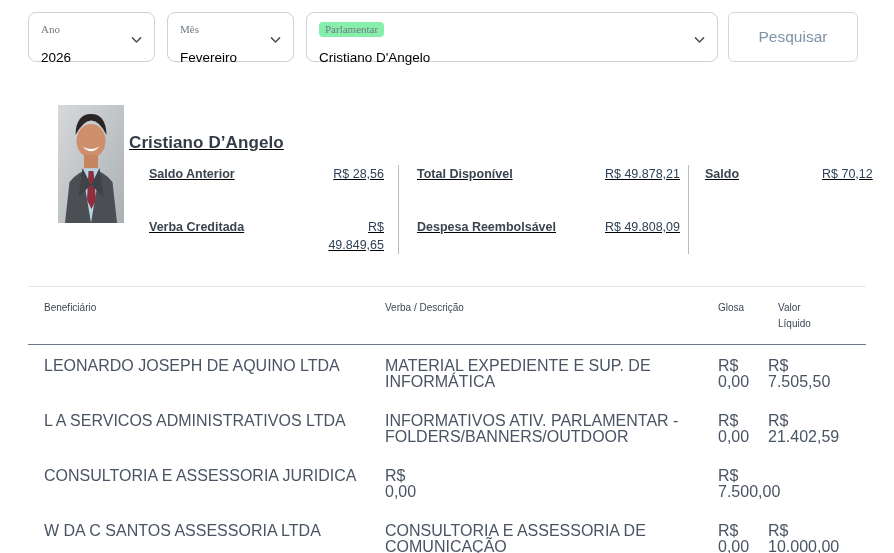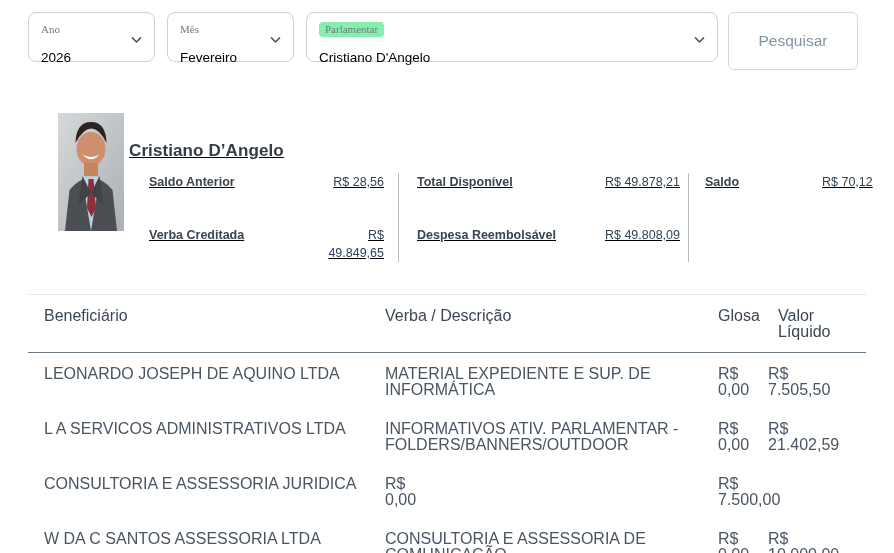--- a/index.html
+++ b/index.html
@@ -9,21 +9,21 @@
   
   .filters { display:flex; align-items:flex-start; gap:12px; margin:12px 0 0 28px; }
   .select-box { position:relative; height:50px; border:1px solid #ccd1d7; border-radius:8px;
     padding:6px 12px 0 12px; background:#fff; cursor:pointer; }
   .w-small { width:127px; }
   .w-large { width:412px; }
   .select-label { font-size:11px; color:#6f7983; line-height:13px; display:inline-block;font-family:Liberation Serif, serif; }
   .pill { background:#86efac; border-radius:4px; padding:1px 6px; }
   .select-value { font-size:13.5px; color:#000000; margin-top:13px; }
   .chevron { position:absolute; right:11px; top:19px; }
-  .search-btn { width:130px; height:58px; margin-left:-2px; background:#fff;
+  .search-btn { width:130px; height:50px; margin-left:-2px; background:#fff;
     border:1px solid #d4d8dd; border-radius:6px; color:#8093a7; font-size:15.5px;
     font-family:"Liberation Sans", sans-serif; cursor:pointer; }
 
   
   .profile { display:flex; margin:43px 0 0 58px;text-decoration:underline; }
   .photo { width:66px; height:118px; flex:0 0 66px; }
   .profile-right { margin-left:5px; padding-top:28px; }
   .p-name { font-size:17px; font-weight:bold; color:#333c47; letter-spacing:0.1px; }
   .summary { display:flex; margin:12px 0 0 20px; }
   .sum-col { display:grid; row-gap:10px; align-content:start;gap:35px; }
@@ -41,21 +41,21 @@
   .pdf-icon .flap { position:absolute; top:1px; right:2px; width:0; height:0;
     border-right:7px solid transparent; border-bottom:7px solid #53707f; }
   .pdf-text { position:absolute; left:0; right:0; bottom:6px; text-align:center;
     color:#fff; font-size:8.5px; font-weight:bold; }
 
   
   .table { margin:32px 28px 0 28px; }
   .t-grid { display:grid; grid-template-columns:341px 333px 50px 1fr; padding-left:16px; }
   .t-head { border-top:1px solid #e4e7ea; border-bottom:1px solid #6d7885;
     padding-top:13px; padding-bottom:12px; }
-  .t-head .cell { font-size:16px; color:#3c4754; line-height:16px; }
+  .t-head .cell { font-size:10px; color:#3c4754; line-height:16px; }
   .hdr-valor { max-width:50px;margin-left:10px; }
   .t-row { padding-top:13px; padding-bottom:11px; }
   .t-row .cell { font-size:16px; color:#4a5463; line-height:15.5px; }
   .cell { padding-right:14px; }
   .cell-glosa { max-width:32px; padding-right:0; }
 </style>
 </head>
 <body>
 
 <div class="filters">

